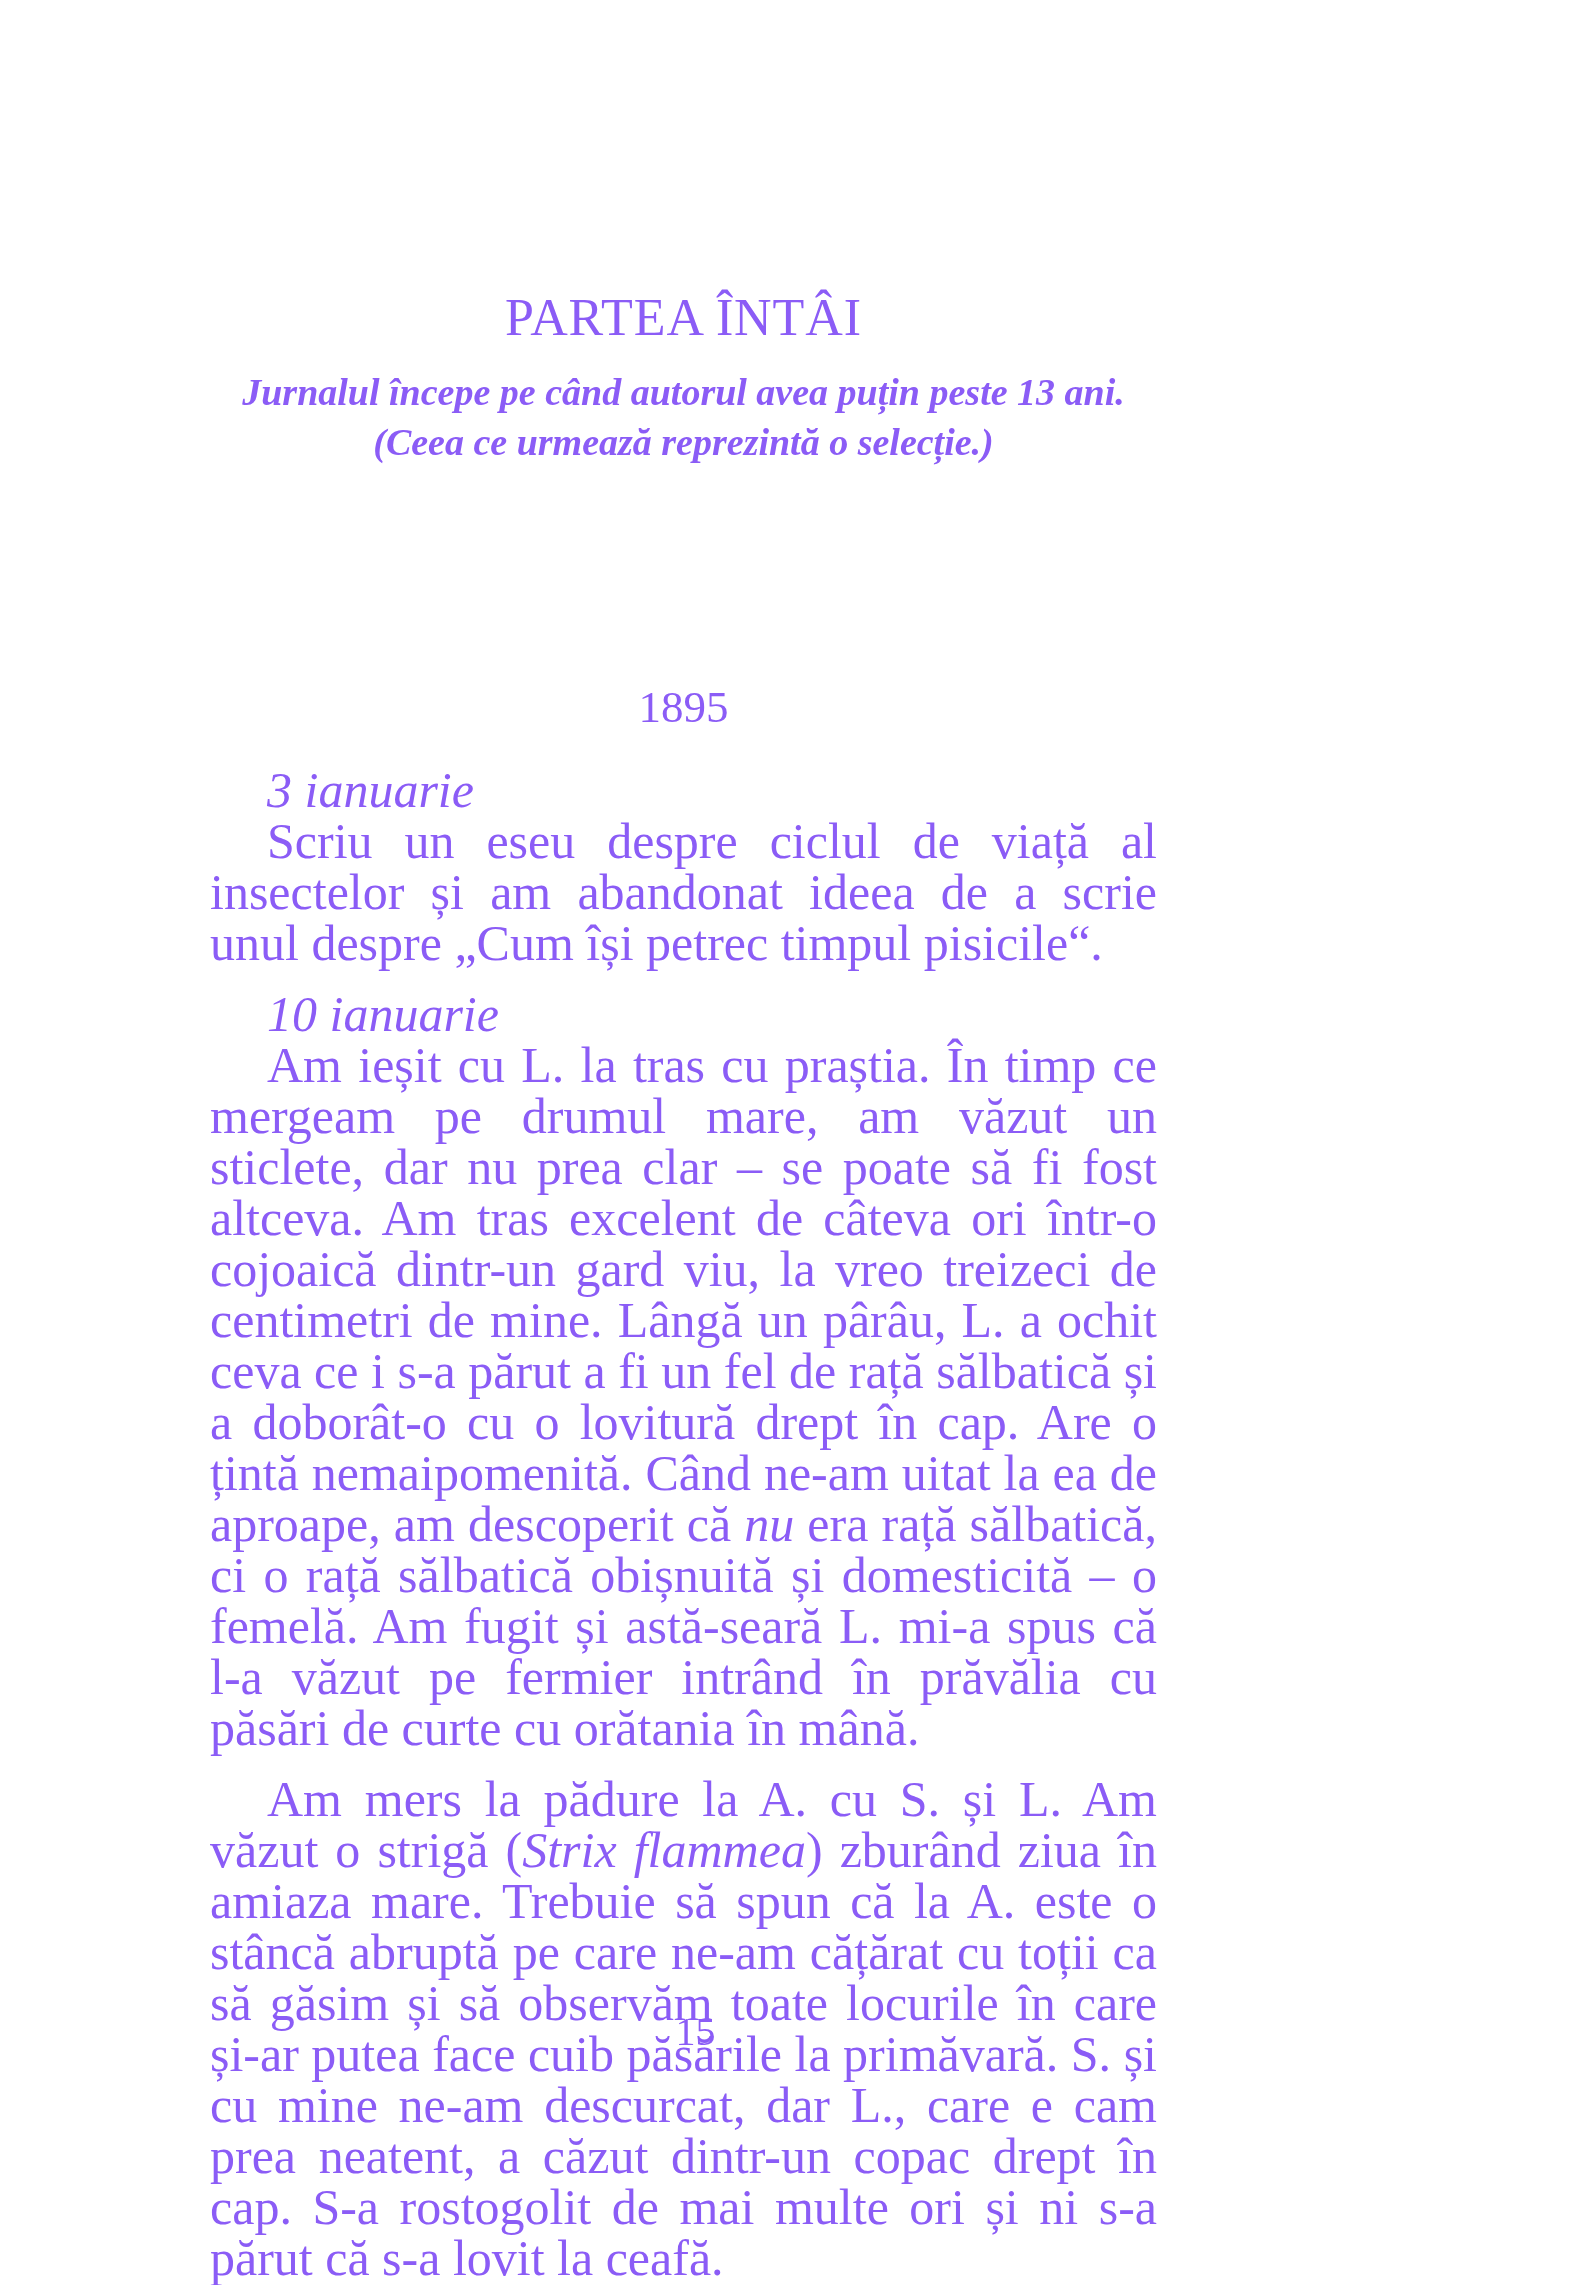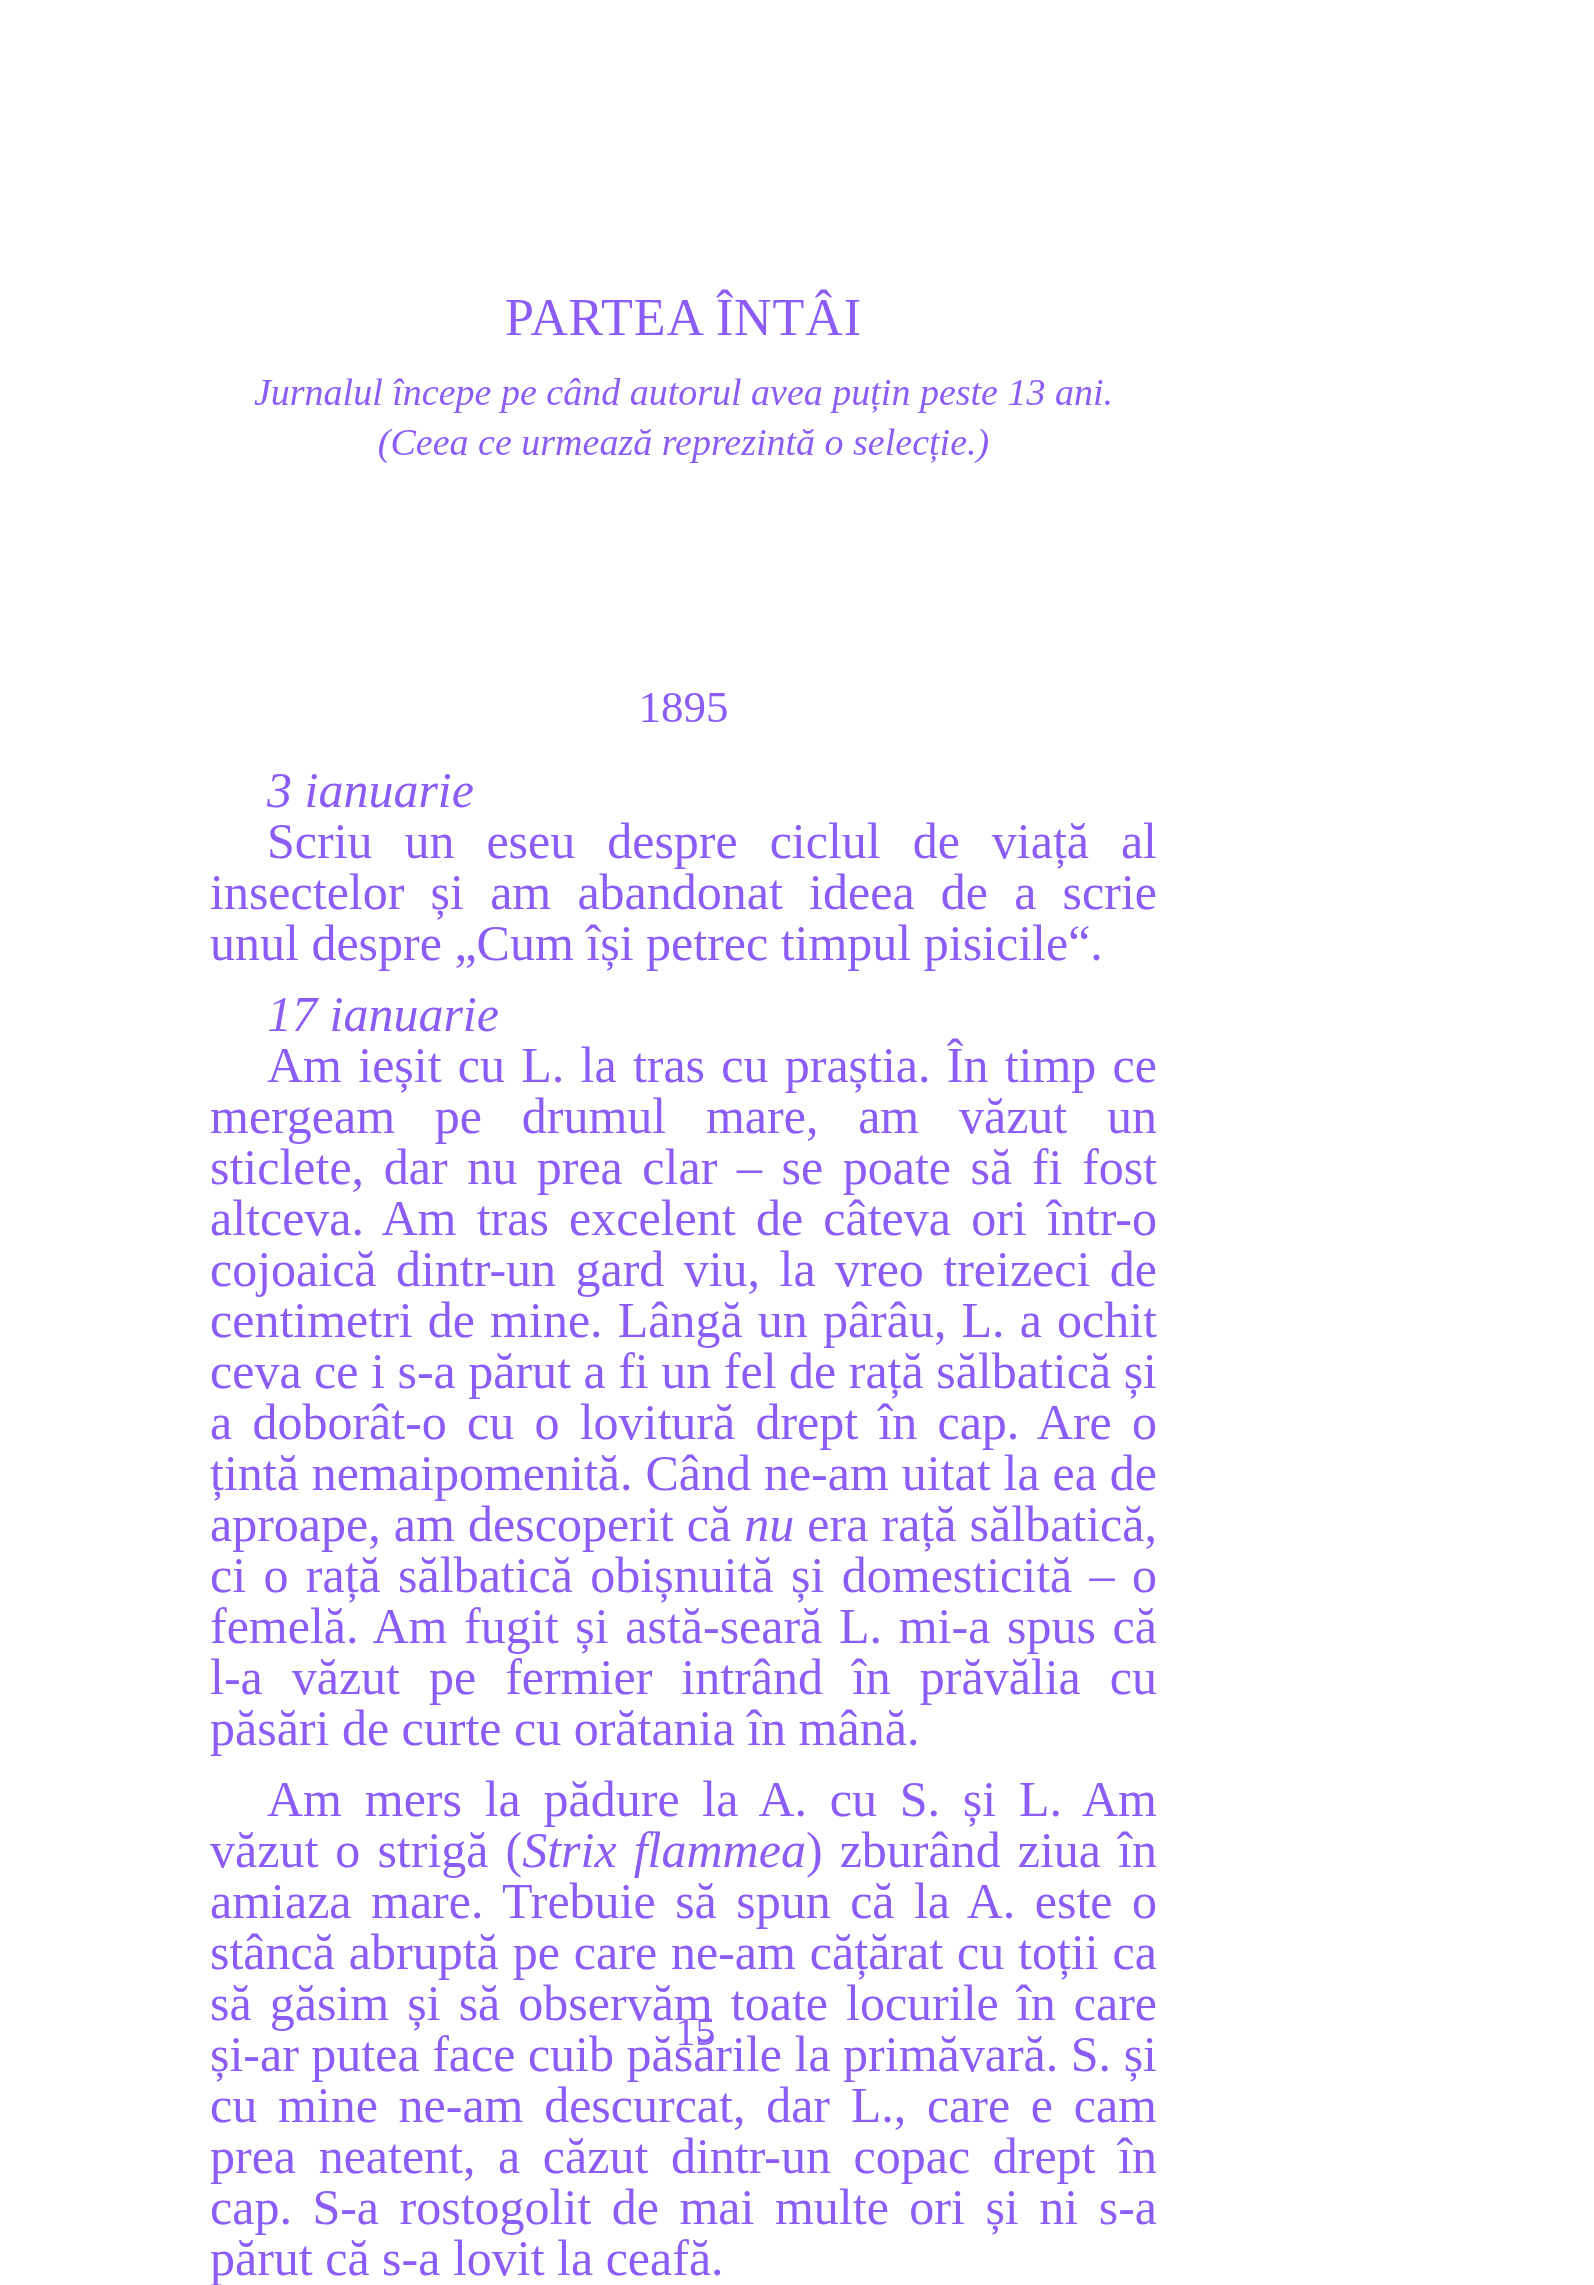--- a/index.html
+++ b/index.html
@@ -1,21 +1,21 @@
 <!DOCTYPE html>
 <html style="font-size:14.4px"><head>
 <meta charset="utf-8">
 <style>
   html, body { margin:0; padding:0; background:#ffffff; }
   body { width:1595px; height:2285px; position:relative; overflow:hidden; }
   .page { position:absolute; left:0; top:0; width:1595px; height:2285px; background:#ffffff; color:#8b5cf6;
           font-family:"Liberation Serif", "DejaVu Serif", serif; }
   .center { position:absolute; left:210px; width:947px; text-align:center; }
   .part-title { top:286px; font-size:52px; line-height:63px; letter-spacing:0.9px; }
-  .subtitle { top:367px; font-size:38px; line-height:50px; font-style:italic; font-weight:normal; }
+  .subtitle { top:367px; font-size:38px; line-height:50px; font-style:italic; font-weight:bold; }
   .subtitle div { display:block; }
   .year { top:680px; font-size:45px; line-height:54px; }
   .body { position:absolute; left:210px; width:947px; top:765px; font-size:50px; line-height:51px; }
   .entry { margin:0 0 20px 0; }
   .date { font-style:italic; padding-left:57px; margin:0; line-height:51px; }
   .para { margin:0; text-align:justify; text-indent:57px; hyphens:manual; }
   .para em { font-style:italic; }
   .page-number { position:absolute; left:222px; width:947px; top:2007px; text-align:center; font-size:40px; line-height:50px; }
 </style>
 </head>
@@ -32,21 +32,21 @@
 
   <div class="center year">1895</div>
 
   <div class="body">
     <div class="entry">
       <p class="date">3 ianuarie</p>
       <p class="para"><span>Scriu un eseu despre ciclul de viață al insectelor și am abandonat ideea de a scrie unul despre „Cum își petrec timpul pisicile“.</span></p>
     </div>
 
     <div class="entry">
-      <p class="date">17 ianuarie</p>
+      <p class="date">10 ianuarie</p>
       <p class="para"><span>Am ieșit cu L. la tras cu praștia. În timp ce mergeam pe drumul mare, am văzut un sticlete, dar nu prea clar – se poate să fi fost altceva. Am tras excelent de câteva ori într-o cojoaică dintr-un gard viu, la vreo treizeci de centimetri de mine. Lângă un pârâu, L. a ochit ceva ce i s-a părut a fi un fel de rață sălbatică și a doborât-o cu o lovitură drept în cap. Are o țintă nemaipomenită. Când ne-am uitat la ea de aproape, am descoperit că </span><em>nu</em><span> era rață sălbatică, ci o rață sălbatică obișnuită și domesticită – o femelă. Am fugit și astă-seară L. mi-a spus că l-a văzut pe fermier intrând în prăvălia cu păsări de curte cu orătania în mână.</span></p>
     </div>
 
     <div class="entry">
       <p class="para"><span>Am mers la pădure la A. cu S. și L. Am văzut o strigă (</span><em>Strix flammea</em><span>) zburând ziua în amiaza mare. Trebuie să spun că la A. este o stâncă abruptă pe care ne-am cățărat cu toții ca să găsim și să observăm toate locurile în care și-ar putea face cuib păsările la primăvară. S. și cu mine ne-am descurcat, dar L., care e cam prea neatent, a căzut dintr-un copac drept în cap. S-a rostogolit de mai multe ori și ni s-a părut că s-a lovit la ceafă.</span></p>
     </div>
   </div>
 
   <div class="page-number">15</div>
 </div>

